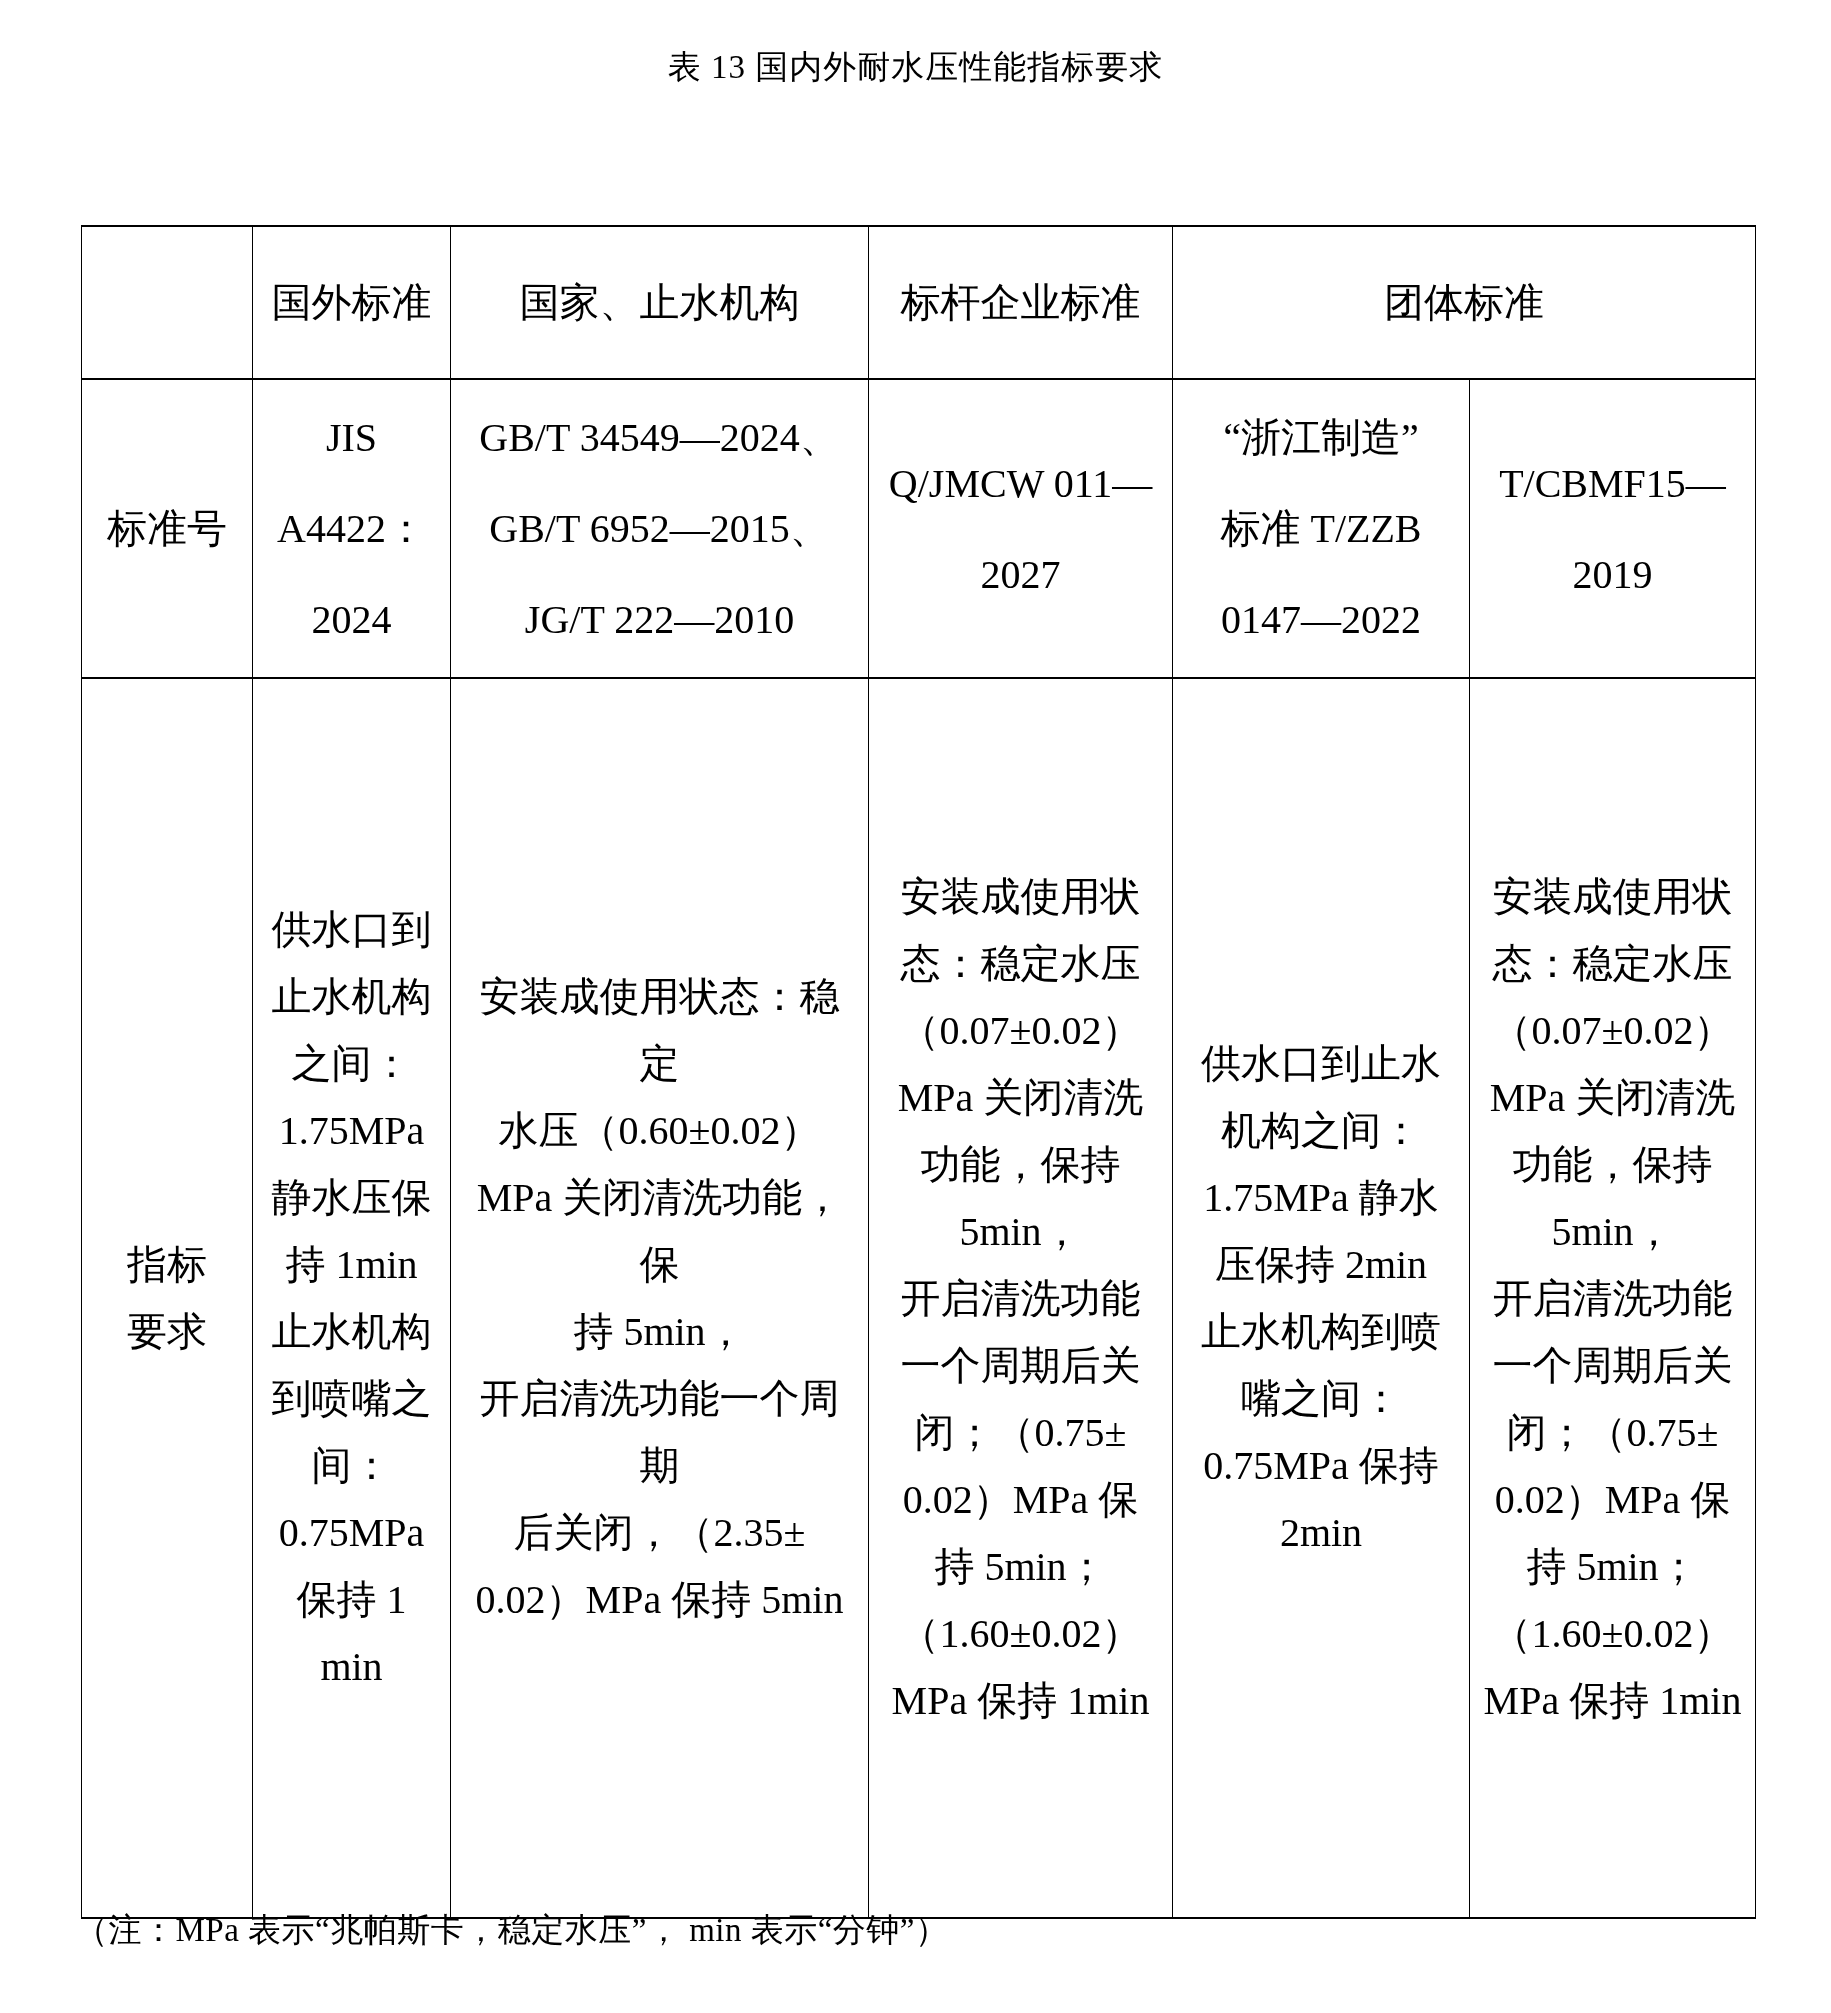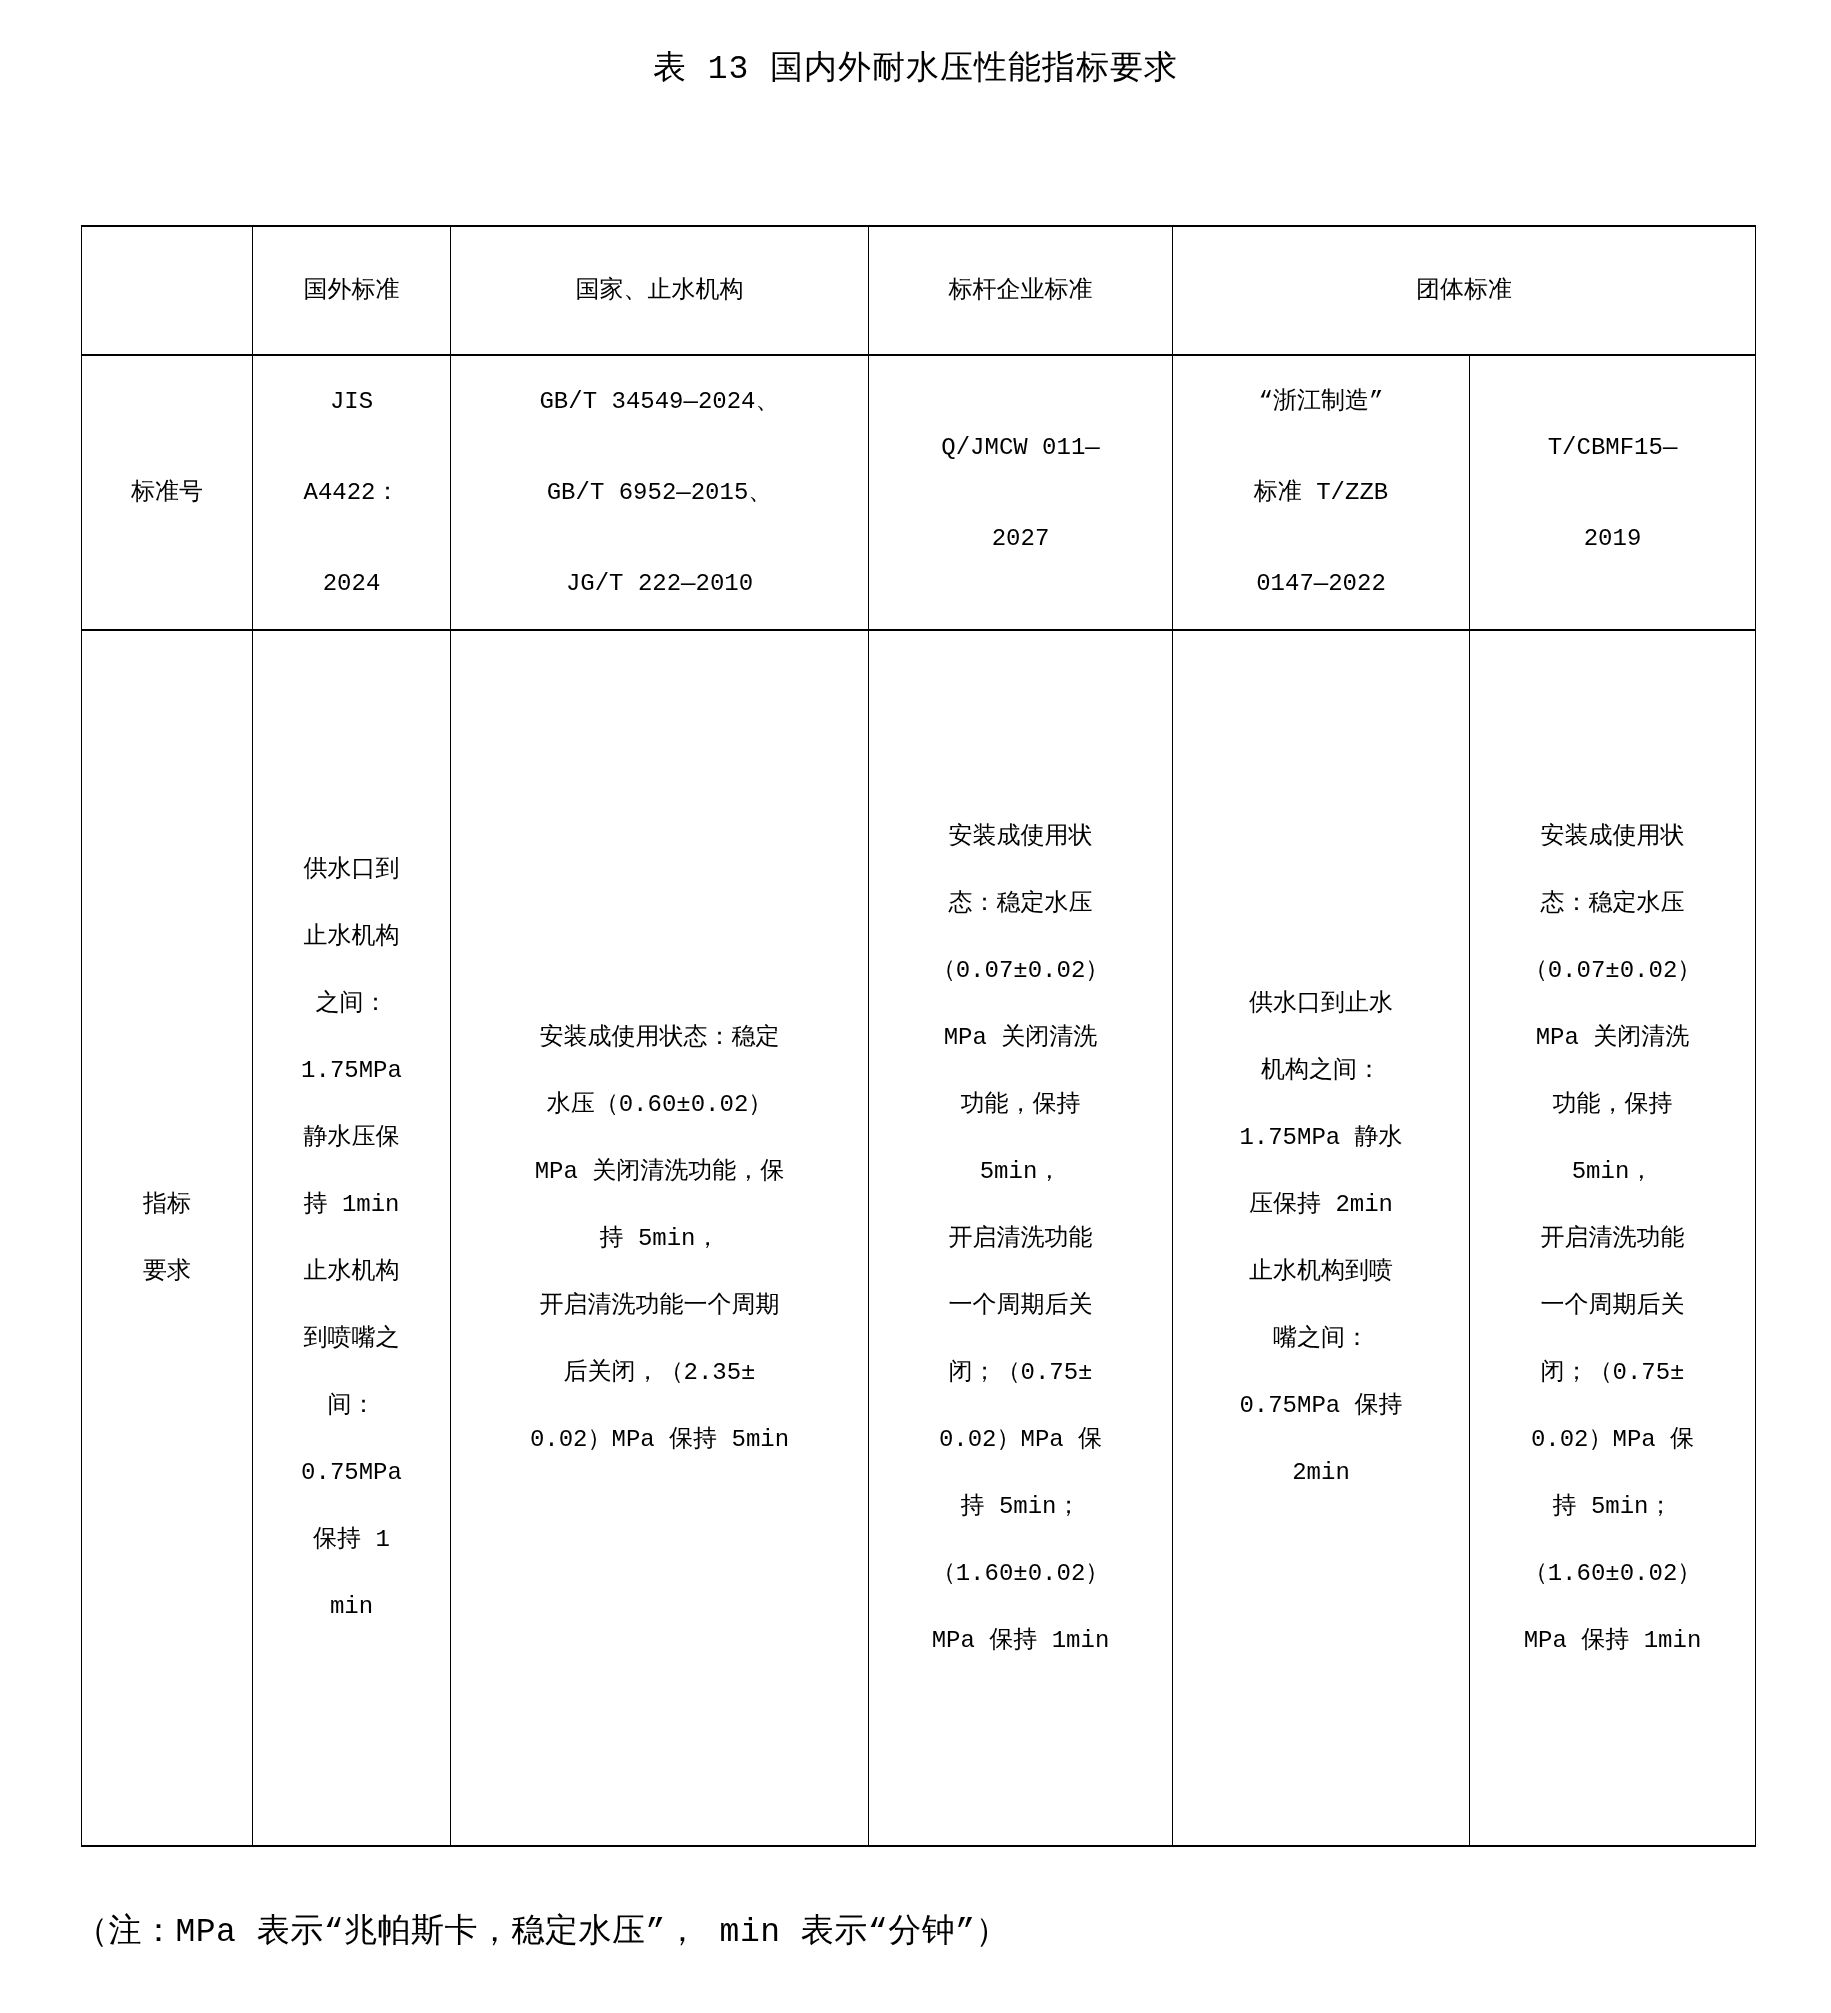--- a/index.html
+++ b/index.html
@@ -1,21 +1,21 @@
 <!DOCTYPE html>
 <html lang="zh"><head>
 <meta charset="utf-8">
 <style>
   html, body { margin: 0; padding: 0; background: #ffffff; }
   #page {
     position: relative;
     width: 1831px;
     height: 2014px;
     background: #ffffff;
-    font-family: Liberation Mono, monospace;
+    font-family: Liberation Serif, serif;
     color: #000000;
   }
   #doc-title {
     position: absolute;
     left: 0;
     top: 45px;
     width: 1831px;
     text-align: center;
     font-size: 33px;
     font-weight: 400;
@@ -29,22 +29,22 @@
     border-collapse: collapse;
     table-layout: fixed;
   }
   #standards-table td {
     border-left: 1.9px solid #000;
     border-right: 1.9px solid #000;
     border-top: 2.9px solid #000;
     border-bottom: 2.9px solid #000;
     text-align: center;
     vertical-align: middle;
-    font-size: 24px;
-    padding: 0;
+    font-size: 40px;
+    padding: 12px;
     white-space: pre-line;
     overflow: hidden;
   }
   #standards-table tr.r1 td { height: 127px; line-height: 43px; }
   #standards-table tr.r2 td { height: 268px; line-height: 91px; }
   #standards-table tr.r3 td { height: 1214px; line-height: 67px; margin-left: 39px; }
   #footnote {
     position: absolute;
     left: 75px;
     top: 1908px;

